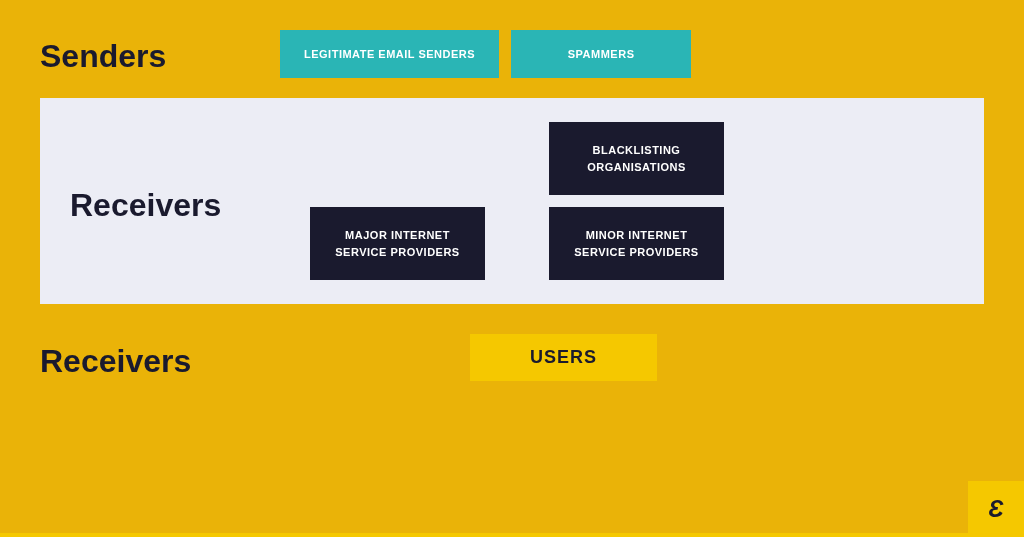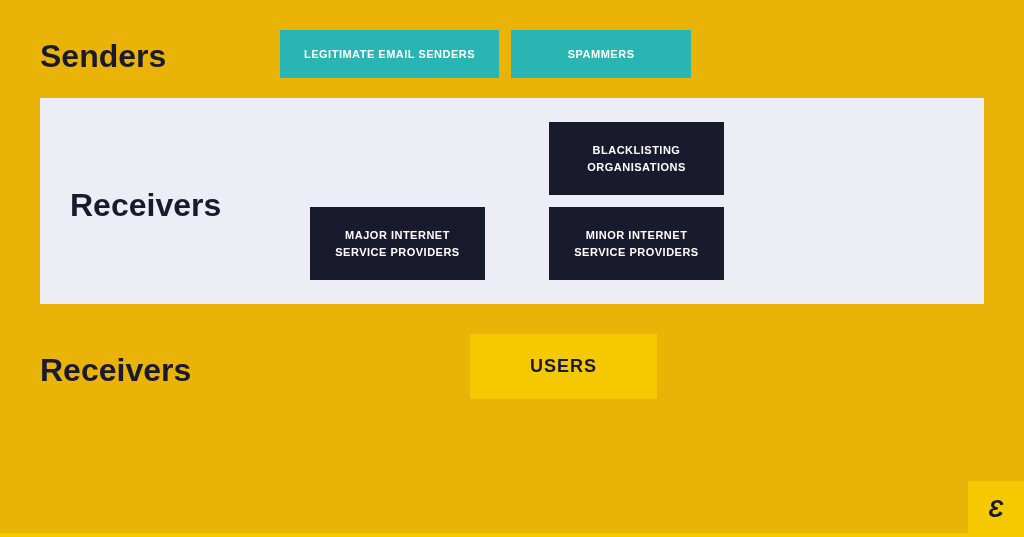--- a/index.html
+++ b/index.html
@@ -120,21 +120,21 @@
       margin-left: 230px;
     }
 
     .yellow-box {
       background: #f5c800;
       color: #1a1a2e;
       font-size: 18px;
       font-weight: 800;
       letter-spacing: 1px;
       text-align: center;
-      padding: 22px 60px;
+      padding: 13px 60px;
       display: flex;
       align-items: center;
       justify-content: center;
       text-transform: uppercase;
     }
 
     
     .logo-badge {
       position: absolute;
       bottom: 0;

